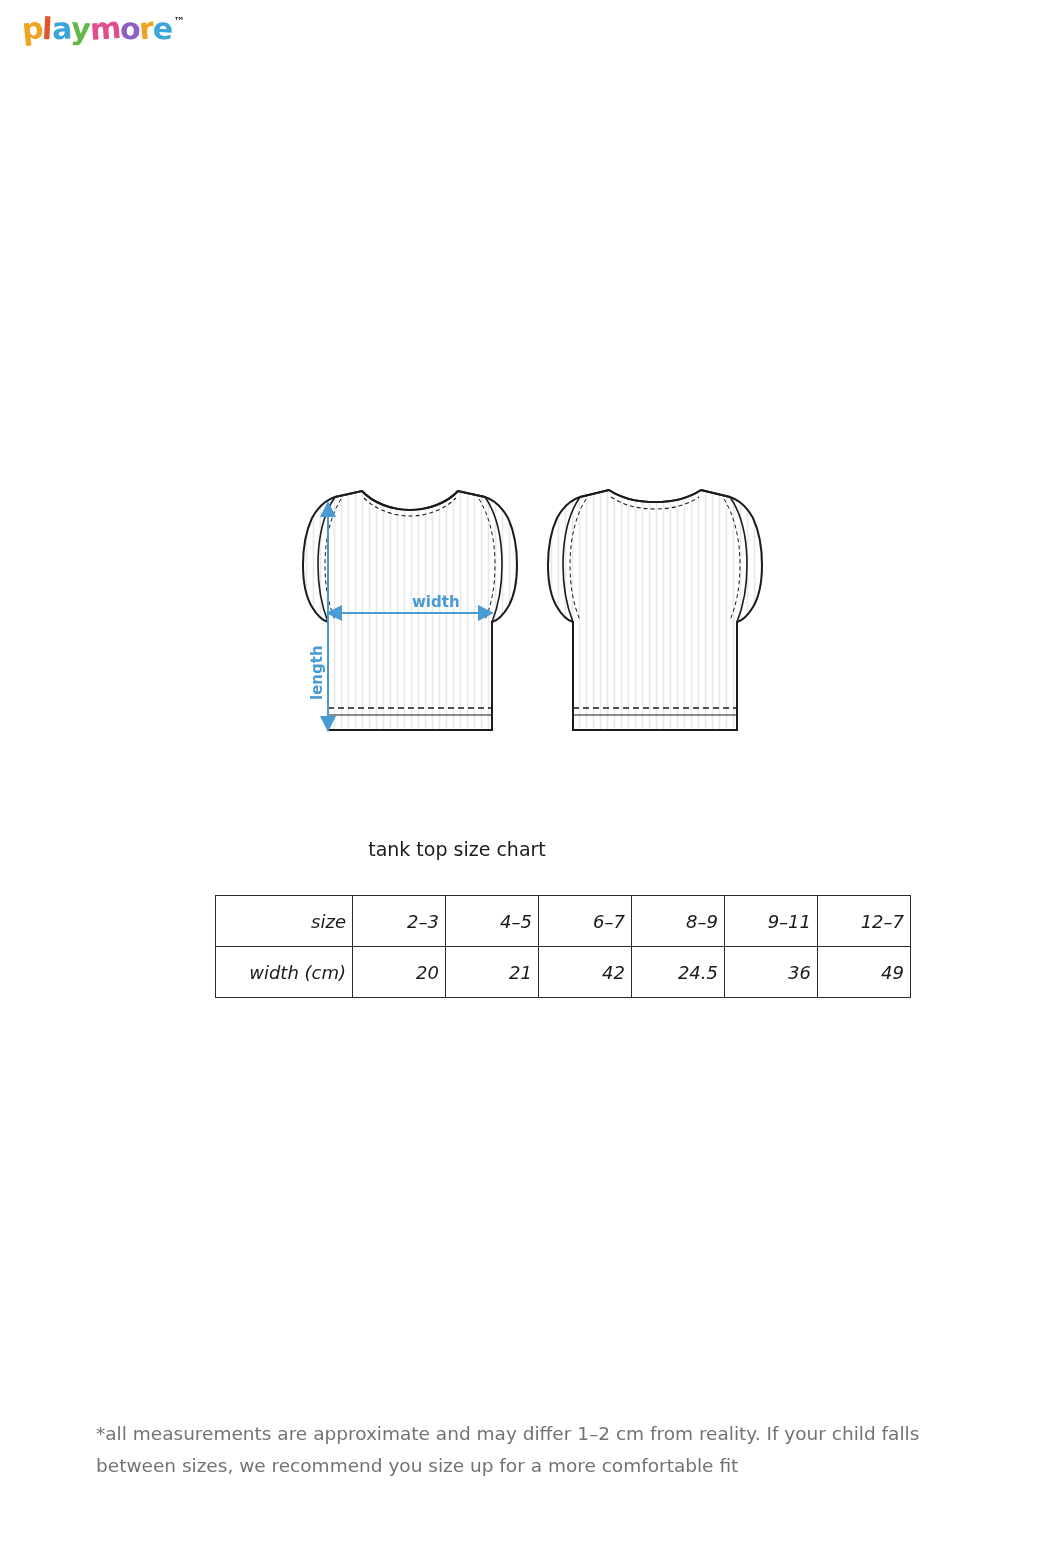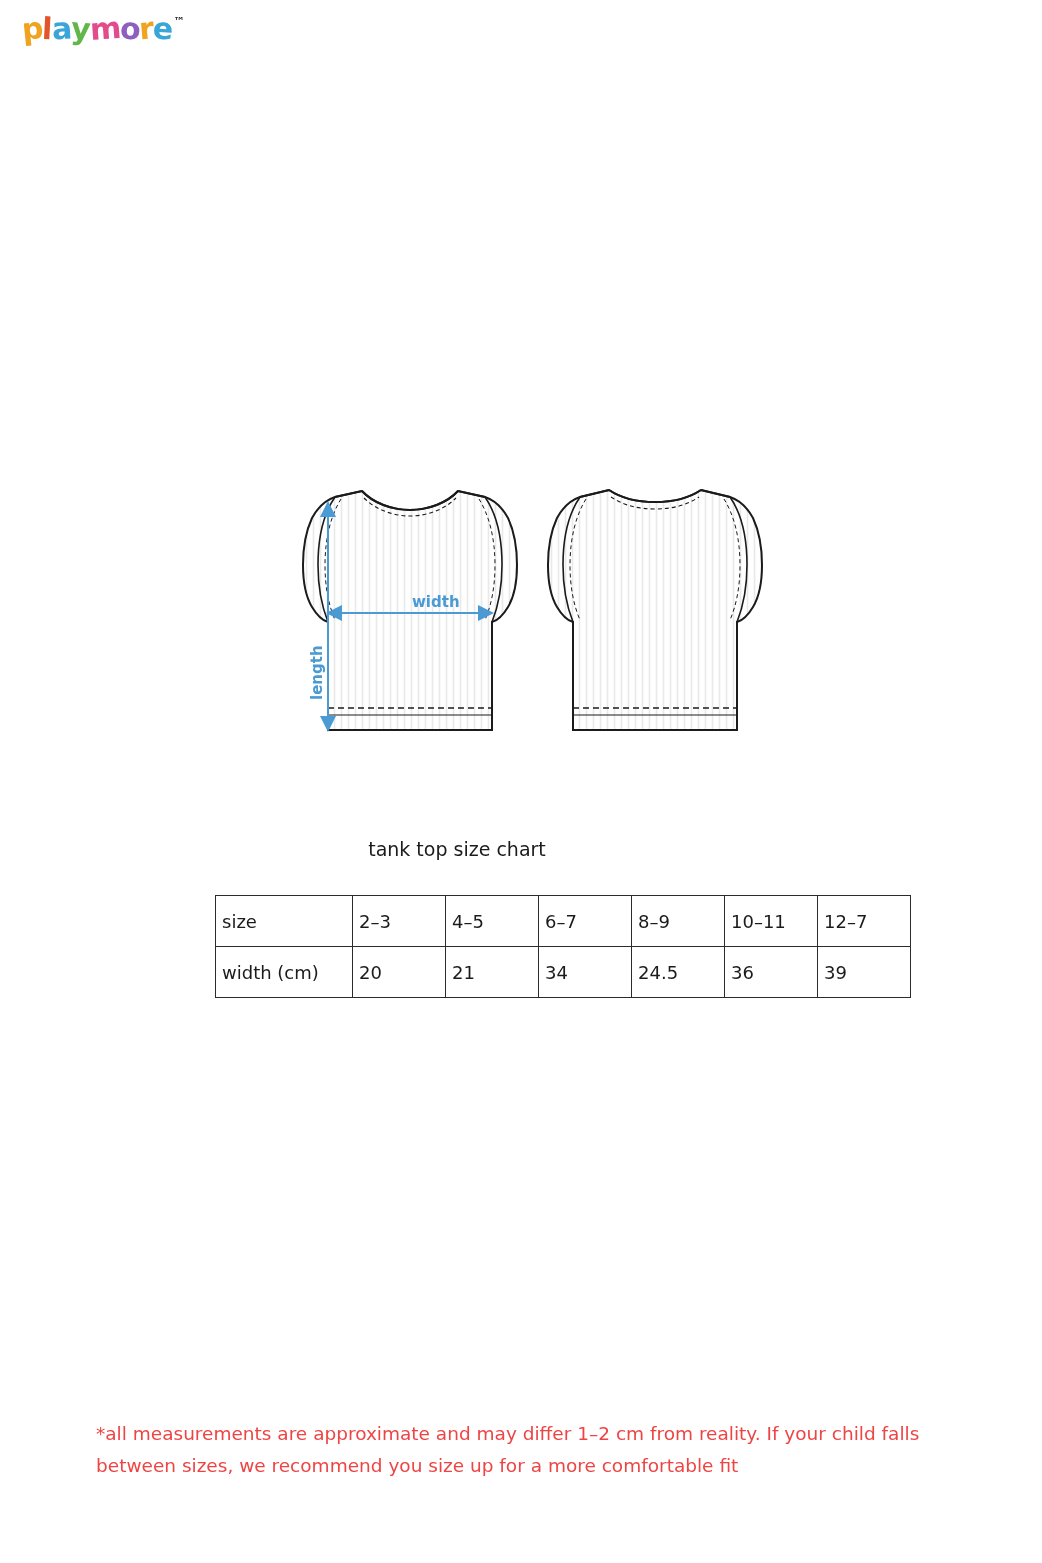--- a/index.html
+++ b/index.html
@@ -69,41 +69,42 @@
   .size-table {
     position: absolute;
     left: 215px;
     top: 895px;
     border-collapse: collapse;
     font-size: 18px;
     color: #1b1b1b;
   }
   .size-table td {
     border: 1px solid #2b2b2b;
-    text-align: left;
+    text-align: right;
     height: 50px;
     padding: 0 6px;
     vertical-align: middle;
+    font-style: italic;
   }
   .size-table td.label {
     width: 124px;
   }
   .size-table td.val {
     width: 80px;
   }
 
   
   .footnote {
     position: absolute;
     left: 96px;
     top: 1418px;
     width: 850px;
     font-size: 18.5px;
     line-height: 1.75;
-    color: #ef4444;
+    color: #737373;
   }
 </style>
 </head>
 <body>
 
 <div class="logo">
   <span class="l1">p</span><span class="l2">l</span><span class="l3">a</span><span class="l4">y</span><span class="l5">m</span><span class="l6">o</span><span class="l7">r</span><span class="l8">e</span><span class="tm">™</span>
 </div>
 
 <div class="illo-wrap">
@@ -167,28 +168,28 @@
 <div class="chart-title">tank top size chart</div>
 
 <table class="size-table">
   <tbody>
     <tr>
       <td class="label">size</td>
       <td class="val">2–3</td>
       <td class="val">4–5</td>
       <td class="val">6–7</td>
       <td class="val">8–9</td>
-      <td class="val">10–11</td>
+      <td class="val">9–11</td>
       <td class="val">12–7</td>
     </tr>
     <tr>
       <td class="label">width (cm)</td>
       <td class="val">20</td>
       <td class="val">21</td>
-      <td class="val">34</td>
+      <td class="val">42</td>
       <td class="val">24.5</td>
       <td class="val">36</td>
-      <td class="val">39</td>
+      <td class="val">49</td>
     </tr>
   </tbody>
 </table>
 
 <div class="footnote">*all measurements are approximate and may differ 1–2 cm  from reality. If your child falls between sizes, we recommend you size up for a more comfortable fit</div>
 
 </body></html>

